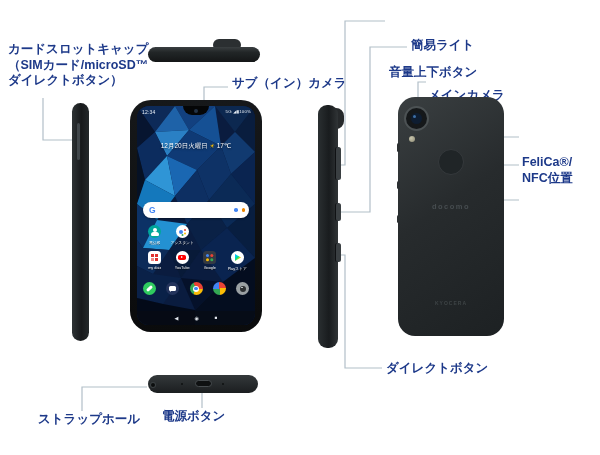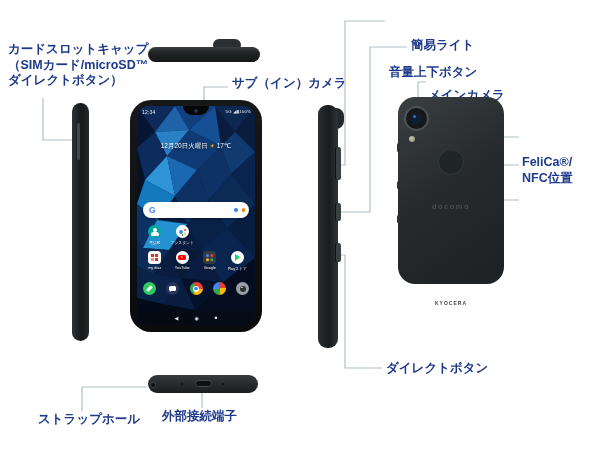--- a/index.html
+++ b/index.html
@@ -85,21 +85,21 @@
   .ic-chrome::after{content:"";position:absolute;left:4.7px;top:4.7px;width:3.6px;height:3.6px;border-radius:50%;background:#4285f4;}
   .ic-photos{background:conic-gradient(#ea4335 0 90deg,#fbbc05 90deg 180deg,#34a853 180deg 270deg,#4285f4 270deg 360deg);}
   .ic-camera{background:#9aa0a3;}
   .ic-camera::before{content:"";position:absolute;left:3.5px;top:3.5px;width:6px;height:6px;border-radius:50%;background:#2c2f31;}
   .ic-camera::after{content:"";position:absolute;left:5px;top:4.6px;width:1.6px;height:1.6px;border-radius:50%;background:#cfd4d6;}
   #dock{position:absolute;left:6px;top:176px;width:106px;display:flex;justify-content:space-between;}
   #navbar{position:absolute;left:0;bottom:0;width:100%;height:14px;background:rgba(9,12,17,.52);
           display:flex;align-items:center;justify-content:center;gap:16px;color:#e3e8ee;}
   #navbar .nv{font-size:5px;line-height:1;}
   
-  #back{position:absolute;left:398px;top:97px;width:106px;height:187px;border-radius:17px;z-index:2;
+  #back{position:absolute;left:398px;top:97px;width:106px;height:239px;border-radius:17px;z-index:2;
         background:linear-gradient(145deg,#3a3f41 0%,#272b2d 45%,#1d2123 100%);}
   .backtab{position:absolute;left:-1.5px;width:3px;border-radius:2px;background:#2c3032;}
   #maincam{position:absolute;left:6px;top:9px;width:25px;height:25px;border-radius:50%;
            background:#15181a;border:2px solid #4c5254;box-sizing:border-box;}
   #mainlens{position:absolute;left:5px;top:5px;width:11px;height:11px;border-radius:50%;background:#0e1d31;}
   #lensglint{position:absolute;left:2px;top:2px;width:3px;height:3px;border-radius:50%;background:#3d6fa6;}
   #backlight{position:absolute;left:11px;top:38.5px;width:6px;height:6px;border-radius:50%;
              background:radial-gradient(circle at 35% 35%,#c9c6ae,#8d8a74);}
   #fpsensor{position:absolute;left:40px;top:52px;width:26px;height:26px;border-radius:50%;
             background:#202527;border:1px solid #35393c;box-sizing:border-box;}
@@ -144,21 +144,21 @@
   <div class="lbl" style="left:389px;top:17px;margin-top:48px;">音量上下ボタン</div>
   <div class="lbl" style="left:411px;top:38px;">簡易ライト</div>
   <div class="lbl" style="left:428px;top:88px;">メインカメラ</div>
   <div class="lbl" style="left:522px;top:155px;">
     <span>FeliCa®/</span>
     <span>NFC位置</span>
   </div>
   <div class="lbl" style="left:386px;top:361px;">ダイレクトボタン</div>
   <div class="lbl" style="left:38px;top:412px;">ストラップホール</div>
   <div class="lbl" style="left:162px;top:409px;">
-    <span>外部接続端子</span>
+    <span>電源ボタン</span>
   </div>
 
   <div id="topbump"></div>
   <div id="topview" class="metal"></div>
 
   <div id="leftside">
     <div id="cardslot"></div>
   </div>
 
   <div id="front">

